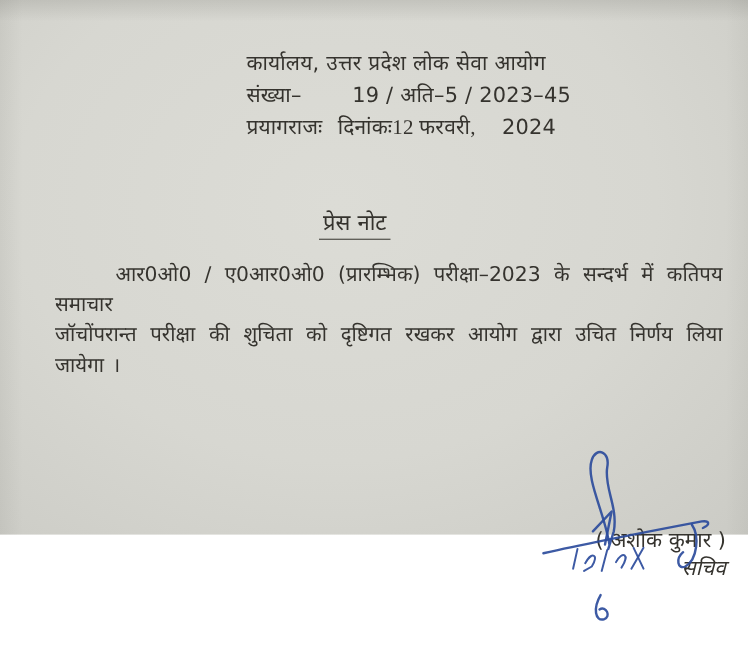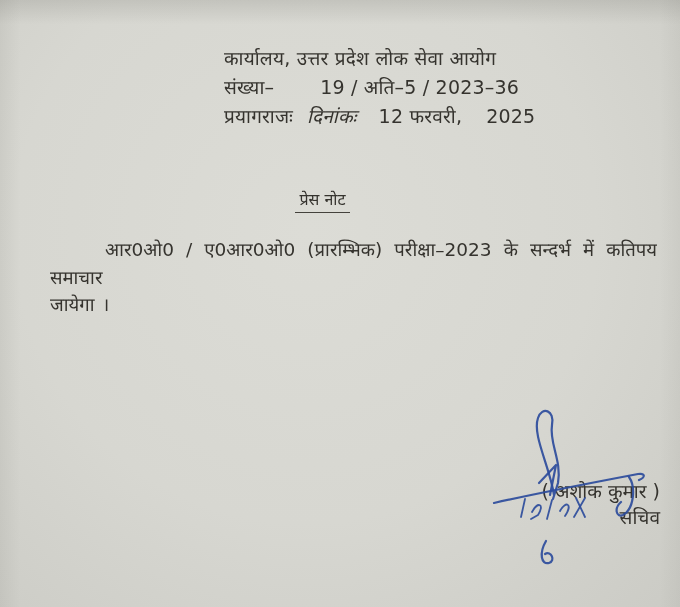--- a/index.html
+++ b/index.html
@@ -6,52 +6,52 @@
     margin: 0;
     padding: 0;
     width: 680px;
     height: 607px;
     overflow: hidden;
     font-family: "DejaVu Sans", sans-serif;
   }
   .page {
     position: relative;
     width: 680px;
-    height: 607px;
+    height: 486px;
     background:
       linear-gradient(180deg, rgba(70,70,62,0.14) 0%, rgba(70,70,62,0.0) 4%),
       linear-gradient(90deg, rgba(70,70,62,0.07) 0%, rgba(70,70,62,0.0) 3%, rgba(70,70,62,0.0) 97%, rgba(70,70,62,0.05) 100%),
       radial-gradient(ellipse at 45% 38%, #dcdcd6 0%, #d7d7d1 55%, #cbcbc5 100%);
     color: #35332e;
   }
 
   
   .letterhead {
     position: absolute;
     left: 224px;
     top: 44px;
     font-size: 19px;
     line-height: 29px;
     letter-spacing: 0.2px;
     white-space: nowrap;
   }
   .letterhead .row { display: block; }
   .num-val   { margin-left: 46px; }
-  .date-lbl  { margin-left: 14px; font-style: italic; }
-  .date-val  { margin-left: 22px; }
+  .date-lbl  { margin-left: 14px; }
+  .date-val  { margin-left: 0; font-family: Liberation Serif, serif; }
   .year-val  { margin-left: 24px; }
 
   
   .title-wrap {
     position: absolute;
     left: 0;
     top: 188px;
     width: 645px;
     text-align: center;
-    font-size: 16px;
+    font-size: 20px;
   }
   .title-underline {
     display: inline-block;
     padding: 0 4px 2px 4px;
     border-bottom: 1.5px solid #44423c;
   }
 
   
   .body-text {
     position: absolute;
@@ -79,20 +79,21 @@
     top: 478px;
     width: 175px;
     font-size: 19px;
     line-height: 26px;
     text-align: right;
     white-space: nowrap;
   }
   .sig-designation {
     display: block;
     margin-left: 32px;
+    font-style: italic;
   }
 
   
   .ink-svg {
     position: absolute;
     left: 468px;
     top: 403px;
     width: 212px;
     height: 170px;
     pointer-events: none;
@@ -108,33 +109,34 @@
   .ink-svg path.thin { stroke-width: 1.8; }
 </style>
 </head>
 <body>
 
 <div class="page">
 
   <div class="letterhead">
     <span class="row">कार्यालय, उत्तर प्रदेश लोक सेवा आयोग</span>
     <span class="row">
-      <span>संख्या–</span><span class="num-val">19 /  अति–5 / 2023–36</span>
+      <span>संख्या–</span><span class="num-val">19 /  अति–5 / 2023–45</span>
     </span>
     <span class="row">
-      <span>प्रयागराजः</span><span class="date-lbl">दिनांकः</span><span class="date-val">12 फरवरी,</span><span class="year-val">2025</span>
+      <span>प्रयागराजः</span><span class="date-lbl">दिनांकः</span><span class="date-val">12 फरवरी,</span><span class="year-val">2024</span>
     </span>
   </div>
 
   <div class="title-wrap">
     <span class="title-underline">प्रेस नोट</span>
   </div>
 
   <div class="body-text">
     <div class="body-line first">आर0ओ0 / ए0आर0ओ0 (प्रारम्भिक) परीक्षा–2023 के सन्दर्भ में कतिपय समाचार</div>
+    <div class="body-line">जॉचोंपरान्त परीक्षा की शुचिता को दृष्टिगत रखकर आयोग द्वारा उचित निर्णय लिया</div>
     <div class="body-line last">जायेगा ।</div>
   </div>
 
   <div class="sig-block">
     <span>( अशोक कुमार )</span>
     <span class="sig-designation">सचिव</span>
   </div>
 
   <svg class="ink-svg" viewBox="0 0 212 170" aria-hidden="true">
 

